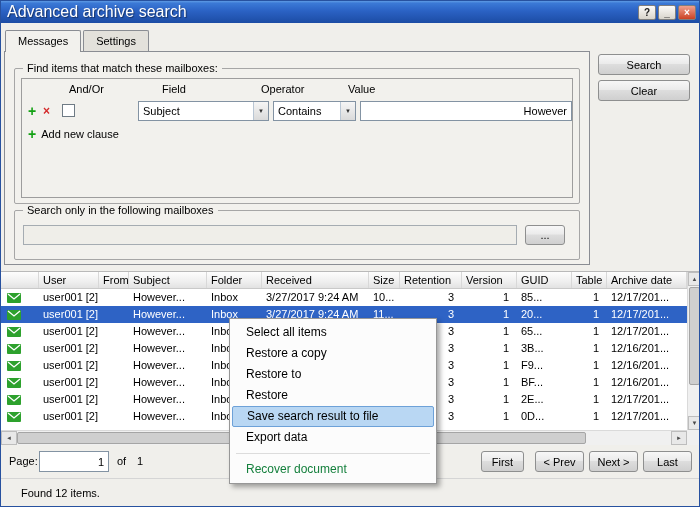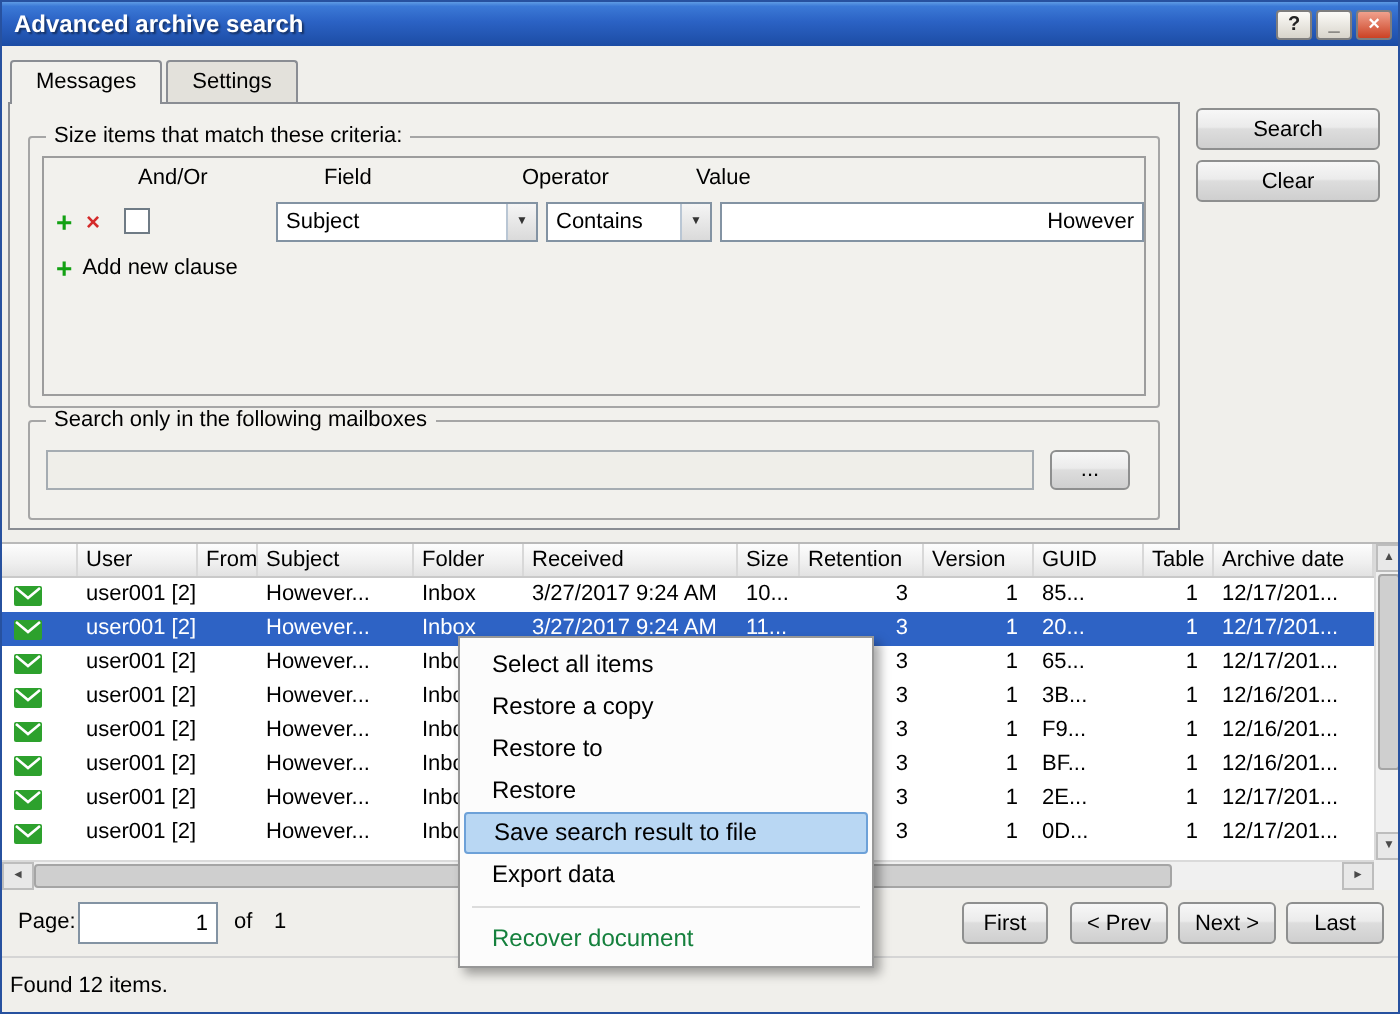--- a/index.html
+++ b/index.html
@@ -5,21 +5,21 @@
   * { margin:0; padding:0; box-sizing:border-box; cursor:default; }
   html,body { width:700px; height:507px; }
   body { font-family:"Liberation Sans", sans-serif; font-size:11px; color:#000; background:#fff; }
 
   .window { position:relative; width:700px; height:507px; background:#F0EFEB; border:1px solid #27519F; overflow:hidden; }
 
   
   .titlebar { position:absolute; left:0; top:0; right:0; height:22px;
     background:linear-gradient(180deg,#5E9BE4 0%,#3B79D6 10%,#2B62C4 45%,#1C4CA4 100%);
     display:flex; align-items:center; padding:0 3px 0 6px; }
-  .title { color:#fff; font-weight:bold; font-size:12px; flex:1; text-shadow:1px 1px 1px rgba(0,0,0,.45); white-space:nowrap; }
+  .title { color:#fff; font-weight:normal; font-size:16px; flex:1; text-shadow:1px 1px 1px rgba(0,0,0,.45); white-space:nowrap; }
   .tb-btn { width:18px; height:15px; margin-left:2px; border:1px solid #7E7E7E; border-radius:2px;
     font-size:10px; font-weight:bold; display:flex; align-items:center; justify-content:center; }
   .tb-btn.help, .tb-btn.min { background:linear-gradient(180deg,#FCFBF8,#D8D4CB); color:#222; }
   .tb-btn.close { background:linear-gradient(180deg,#F0A18D,#CB4224); color:#fff; }
 
   
   .tabs { position:absolute; left:4px; top:29px; display:flex; z-index:3; }
   .tab { padding:4px 12px 3px; border:1px solid #8A8D93; border-bottom:none; border-radius:2px 2px 0 0;
          background:#E3E1DB; margin-right:2px; height:21px; }
   .tab.active { background:#F2F1ED; height:22px; margin-bottom:-1px; }
@@ -92,21 +92,21 @@
   .page-label { position:absolute; left:8px; top:4px; }
   .page-input { position:absolute; left:38px; top:0; width:70px; height:21px; border:1px solid #8393A3;
     text-align:right; padding-right:4px; font:11px "Liberation Sans",sans-serif; }
   .page-of { position:absolute; left:116px; top:4px; }
   .page-total { position:absolute; left:136px; top:4px; }
   .btn-first { position:absolute; left:480px; top:0; width:43px; height:21px; }
   .btn-prev  { position:absolute; left:534px; top:0; width:49px; height:21px; }
   .btn-next  { position:absolute; left:588px; top:0; width:49px; height:21px; }
   .btn-last  { position:absolute; left:642px; top:0; width:49px; height:21px; }
   .statusbar { position:absolute; left:0; top:477px; width:700px; height:29px; border-top:1px solid #D5D5D5; }
-  .status-text { position:absolute; left:4px; top:8px; }
+  .status-text { position:absolute; left:20px; top:8px; }
 
   
   .context-menu { position:absolute; left:228px; top:317px; width:208px; background:#FCFCFC;
     border:1px solid #979797; box-shadow:3px 3px 5px rgba(0,0,0,.35); padding:3px 2px; z-index:10; }
   .menu-item { height:21px; line-height:21px; padding-left:14px; font-size:12px; white-space:nowrap; overflow:hidden; }
   .menu-item.highlighted { background:#B9D7F3; border:1px solid #6DA1D8; border-radius:2px; line-height:19px; }
   .menu-item.disabled { color:#15803d; }
   .menu-sep { height:1px; background:#DCDCDC; margin:5px 4px; }
 </style>
 </head>
@@ -122,21 +122,21 @@
   </div>
 
   <div class="tabs">
     <div class="tab active">Messages</div>
     <div class="tab">Settings</div>
   </div>
 
   <div class="tab-panel">
 
     <div class="groupbox gb-criteria">
-      <span class="gb-label">Size items that match these criteria:</span>
+      <span class="gb-label">Find items that match these mailboxes:</span>
       <div class="clause-box">
         <div class="clause-headers">
           <span class="h-andor">And/Or</span>
           <span class="h-field">Field</span>
           <span class="h-operator">Operator</span>
           <span class="h-value">Value</span>
         </div>
         <div class="clause-row">
           <span class="icon-plus">+</span>
           <span class="icon-remove">×</span>

